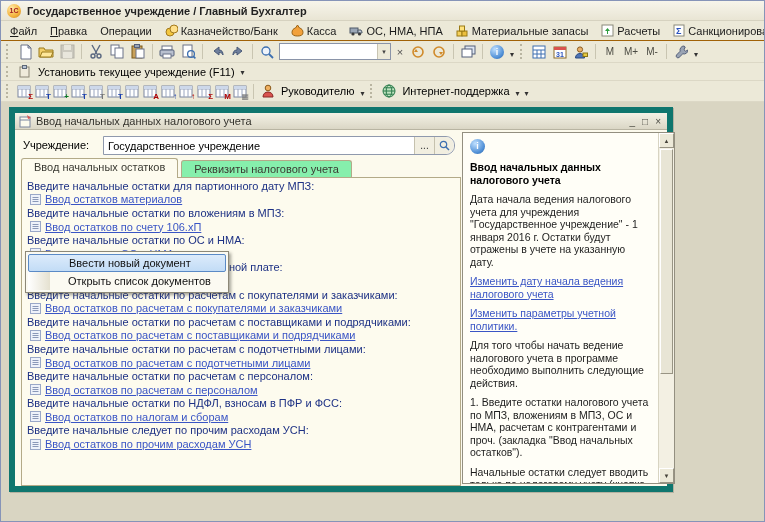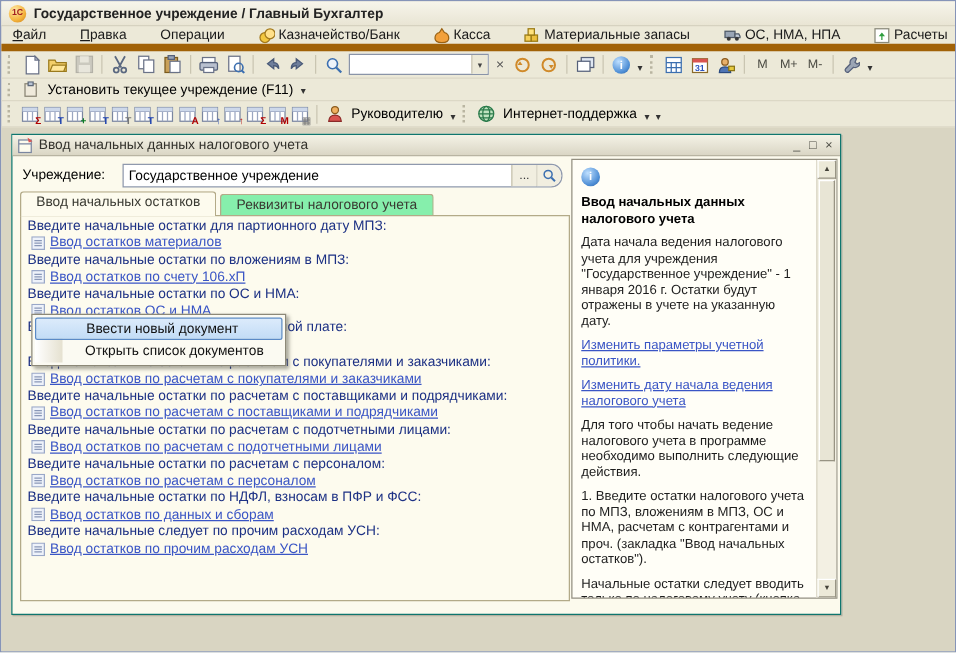--- a/index.html
+++ b/index.html
@@ -7,22 +7,22 @@
   body{font-family:"Liberation Sans","DejaVu Sans",sans-serif;font-size:11px;color:#1a1a1a;background:#fff}
   .app{position:relative;width:765px;height:522px;background:#ece9d8;border:1px solid #8694b8;overflow:hidden}
 
   
   .titlebar{position:absolute;left:0;top:0;right:0;height:20px;display:flex;align-items:center;gap:6px;
     padding:0 6px;background:linear-gradient(#f7f5eb,#e9e5d4);border-bottom:1px solid #d6d2c0;font-weight:bold;color:#222}
   .appicon{width:14px;height:14px;border-radius:50%;background:radial-gradient(circle at 35% 30%,#ffe9a8,#f4b33c 60%,#c87d1a);
     display:flex;align-items:center;justify-content:center;font-size:7px;font-weight:bold;color:#a21f1f;flex:0 0 auto}
 
   
-  .menubar{position:absolute;left:0;top:20px;right:0;height:20px;display:flex;align-items:center;gap:17px;
-    padding:0 4px;border-bottom:6px solid #a16207;white-space:nowrap;overflow:hidden}
+  .menubar{position:absolute;left:0;top:20px;right:0;height:20px;display:flex;align-items:center;gap:3px;
+    padding:0 4px;border-bottom:1px solid #a16207;white-space:nowrap;overflow:hidden}
   .mi{display:flex;align-items:center;gap:3px;padding:2px 5px;cursor:default}
   .mi svg{flex:0 0 auto}
   .uf{display:inline-block}
   .uf::first-letter{text-decoration:underline}
 
   
   .toolbar{position:absolute;left:0;right:0;display:flex;align-items:center;gap:1px;padding:0 2px;border-bottom:1px solid #dcd8c6;white-space:nowrap;overflow:hidden}
   .t1{top:40px;height:22px}
   .t2{top:62px;height:18px}
   .t3{top:80px;height:21px}
@@ -40,21 +40,21 @@
   .cbarrow::after{content:"▾"}
   .xbtn{width:14px;height:17px;display:flex;align-items:center;justify-content:center;color:#555;font-size:11px}
   .xbtn::after{content:"×"}
   .mbtn{min-width:20px;height:17px;display:flex;align-items:center;justify-content:center;color:#4b4b43;font-size:10px;padding:0 2px}
   .tlabel{padding:0 3px;color:#000}
   .ric{position:relative;width:18px;height:17px;display:flex;align-items:center;justify-content:center}
   .ric i{position:absolute;right:0;bottom:-1px;font-style:normal;font-weight:bold;font-size:8px;line-height:8px}
 
   
   .workspace{position:absolute;left:0;top:101px;right:0;bottom:0;background:#d9d5c2}
-  .mdiwin{position:absolute;left:8px;top:5px;width:664px;height:385px;background:#fcfaed;border:1px solid #0f766e;box-shadow:1px 1px 0 #b5b1a0}
+  .mdiwin{position:absolute;left:8px;top:5px;width:664px;height:385px;background:#fcfaed;border:6px solid #0f766e;box-shadow:1px 1px 0 #b5b1a0}
   .mtitle{height:17px;display:flex;align-items:center;gap:4px;padding:0 4px;
     background:linear-gradient(#f4f2e6,#dad6c5);border-bottom:1px solid #b8b4a2;color:#33322c}
   .mbtns{margin-left:auto;display:flex;gap:7px;color:#4d4d45;font-size:10px;padding-right:2px}
   .mbtns span{cursor:default}
   .mbody{position:relative;height:calc(100% - 17px)}
 
   .instlabel{position:absolute;left:8px;top:9px;color:#000}
   .instfield{position:absolute;left:88px;top:6px;width:352px;height:19px;display:flex;align-items:stretch;
     background:#fff;border:1px solid #8f99ad;border-radius:0 9px 9px 0}
   .instfield input{flex:1;border:none;outline:none;font:inherit;padding:0 4px;background:transparent}
@@ -121,35 +121,35 @@
         </svg>
       <span>Казначейство/Банк</span>
       </span>
     <span class="mi">
       <svg width="13" height="13">
           <path d="M6.5 1l2 3c2 .5 3.5 2 3.5 4.5 0 2.5-2 3.5-5.5 3.5S1 11 1 8.5C1 6 2.5 4.5 4.5 4l2-3z" fill="#f2a13c" stroke="#9a6214"></path>
         </svg>
       <span>Касса</span>
       </span>
     <span class="mi">
-      <svg width="13" height="12">
-          <rect x="1" y="6" width="5" height="5" fill="#f5d05a" stroke="#9a7a14"></rect>
-          <rect x="6" y="6" width="5" height="5" fill="#ecbf3e" stroke="#9a7a14"></rect>
-          <rect x="3.5" y="1" width="5" height="5" fill="#ffe27d" stroke="#9a7a14"></rect>
-        </svg>
-      <span>Материальные запасы</span>
-      </span>
-    <span class="mi">
       <svg width="14" height="12">
           <rect x="1" y="3" width="8" height="5" fill="#9aa6b6" stroke="#4f5a68"></rect>
           <path d="M9 5h3l1 2v1H9z" fill="#c3ccd8" stroke="#4f5a68"></path>
           <circle cx="4" cy="9" r="1.6" fill="#3a3a3a"></circle>
           <circle cx="10.5" cy="9" r="1.6" fill="#3a3a3a"></circle>
         </svg>
       <span>ОС, НМА, НПА</span>
+      </span>
+    <span class="mi">
+      <svg width="13" height="12">
+          <rect x="1" y="6" width="5" height="5" fill="#f5d05a" stroke="#9a7a14"></rect>
+          <rect x="6" y="6" width="5" height="5" fill="#ecbf3e" stroke="#9a7a14"></rect>
+          <rect x="3.5" y="1" width="5" height="5" fill="#ffe27d" stroke="#9a7a14"></rect>
+        </svg>
+      <span>Материальные запасы</span>
       </span>
     <span class="mi">
       <svg width="13" height="13">
           <rect x="1" y="1" width="11" height="11" fill="#fff" stroke="#8a8a7a"></rect>
           <path d="M4 7l2.5-3L9 7H7v3H6V7z" fill="#2f9e3f"></path>
         </svg>
       <span>Расчеты</span>
       </span>
     <span class="mi">
       <svg width="12" height="13">
@@ -599,21 +599,21 @@
 
               <div class="srow">
                 <span>Введите начальные остатки по НДФЛ, взносам в ПФР и ФСС:</span>
               </div>
               <div class="lrow">
                 <span class="lwrap">
                   <svg width="11" height="11">
                     <rect x="0.5" y="0.5" width="10" height="10" fill="#eef2fa" stroke="#9aa8c8"></rect>
                     <path d="M2.5 3.5h6M2.5 5.5h6M2.5 7.5h6" stroke="#8a98b8"></path>
                   </svg>
-                  <a href="#">Ввод остатков по данных и сборам</a>
+                  <a href="#">Ввод остатков по налогам и сборам</a>
                 </span>
               </div>
 
               <div class="srow">
                 <span>Введите начальные следует по прочим расходам УСН:</span>
               </div>
               <div class="lrow">
                 <span class="lwrap">
                   <svg width="11" height="11">
                     <rect x="0.5" y="0.5" width="10" height="10" fill="#eef2fa" stroke="#9aa8c8"></rect>
@@ -623,22 +623,22 @@
                 </span>
               </div>
             </div>
         </div>
 
         <div class="helppanel">
           <div class="hcontent">
             <span class="hinfo">i</span>
             <h3><b>Ввод начальных данных налогового учета</b></h3>
             <p>Дата начала ведения налогового учета для учреждения "Государственное учреждение" - 1 января 2016 г. Остатки будут отражены в учете на указанную дату.</p>
+            <a href="#">Изменить дату начала ведения налогового учета</a>
             <a href="#">Изменить параметры учетной политики.</a>
-            <a href="#">Изменить дату начала ведения налогового учета</a>
             <p>Для того чтобы начать ведение налогового учета в программе необходимо выполнить следующие действия.</p>
             <p>1. Введите остатки налогового учета по МПЗ, вложениям в МПЗ, ОС и НМА, расчетам с контрагентами и проч. (закладка "Ввод начальных остатков").</p>
             <p>Начальные остатки следует вводить только по налоговому учету (кнопка "Режим ввода остатков...").</p>
 
           </div>
           <div class="hscroll">
             <span class="sarrow">▲</span>
             <span class="sthumb"></span>
             <span class="strack"></span>
             <span class="sarrow">▼</span>

